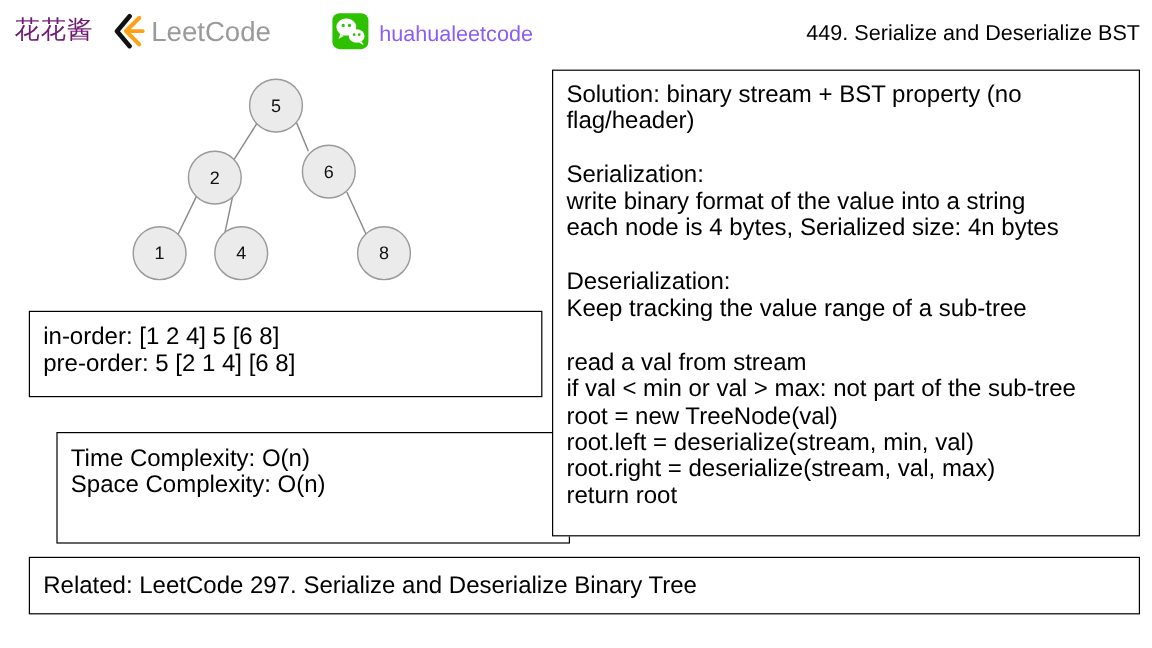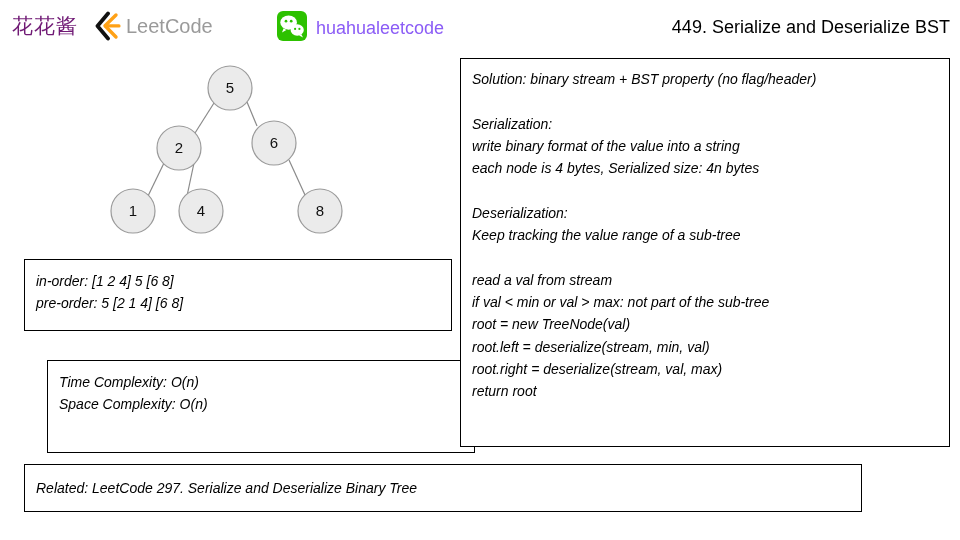--- a/index.html
+++ b/index.html
@@ -38,21 +38,21 @@
     position: absolute;
     left: 92px;
     top: 11px;
     width: 34px;
     height: 30px;
   }
   #leetcode-wordmark {
     position: absolute;
     left: 126px;
     top: 10px;
-    font-size: 20px;
+    font-size: 23px;
     line-height: 32px;
     color: #9a9a9a;
     letter-spacing: 0px;
     white-space: nowrap;
   }
   #wechat-icon {
     position: absolute;
     left: 277px;
     top: 11px;
     width: 30px;
@@ -95,25 +95,24 @@
   }
 
   
   .panel {
     position: absolute;
     box-sizing: border-box;
     border: 1.4px solid #000000;
     background: #ffffff;
   }
   .panel-text {
-    font-size: 14px;
+    font-size: 20px;
     line-height: 22.3px;
     color: #000000;
     white-space: pre-wrap;
-    font-style: italic;
   }
 
   #traversal-panel {
     left: 24px;
     top: 259px;
     width: 428px;
     height: 72px;
   }
   #traversal-panel .panel-text {
     position: absolute;
@@ -142,21 +141,21 @@
   }
   #solution-panel .panel-text {
     position: absolute;
     left: 11px;
     top: 9px;
   }
 
   #related-panel {
     left: 24px;
     top: 464px;
-    width: 838px;
+    width: 926px;
     height: 48px;
   }
   #related-panel .panel-text {
     position: absolute;
     left: 11px;
     top: 12px;
   }
 </style>
 </head>
 <body>

